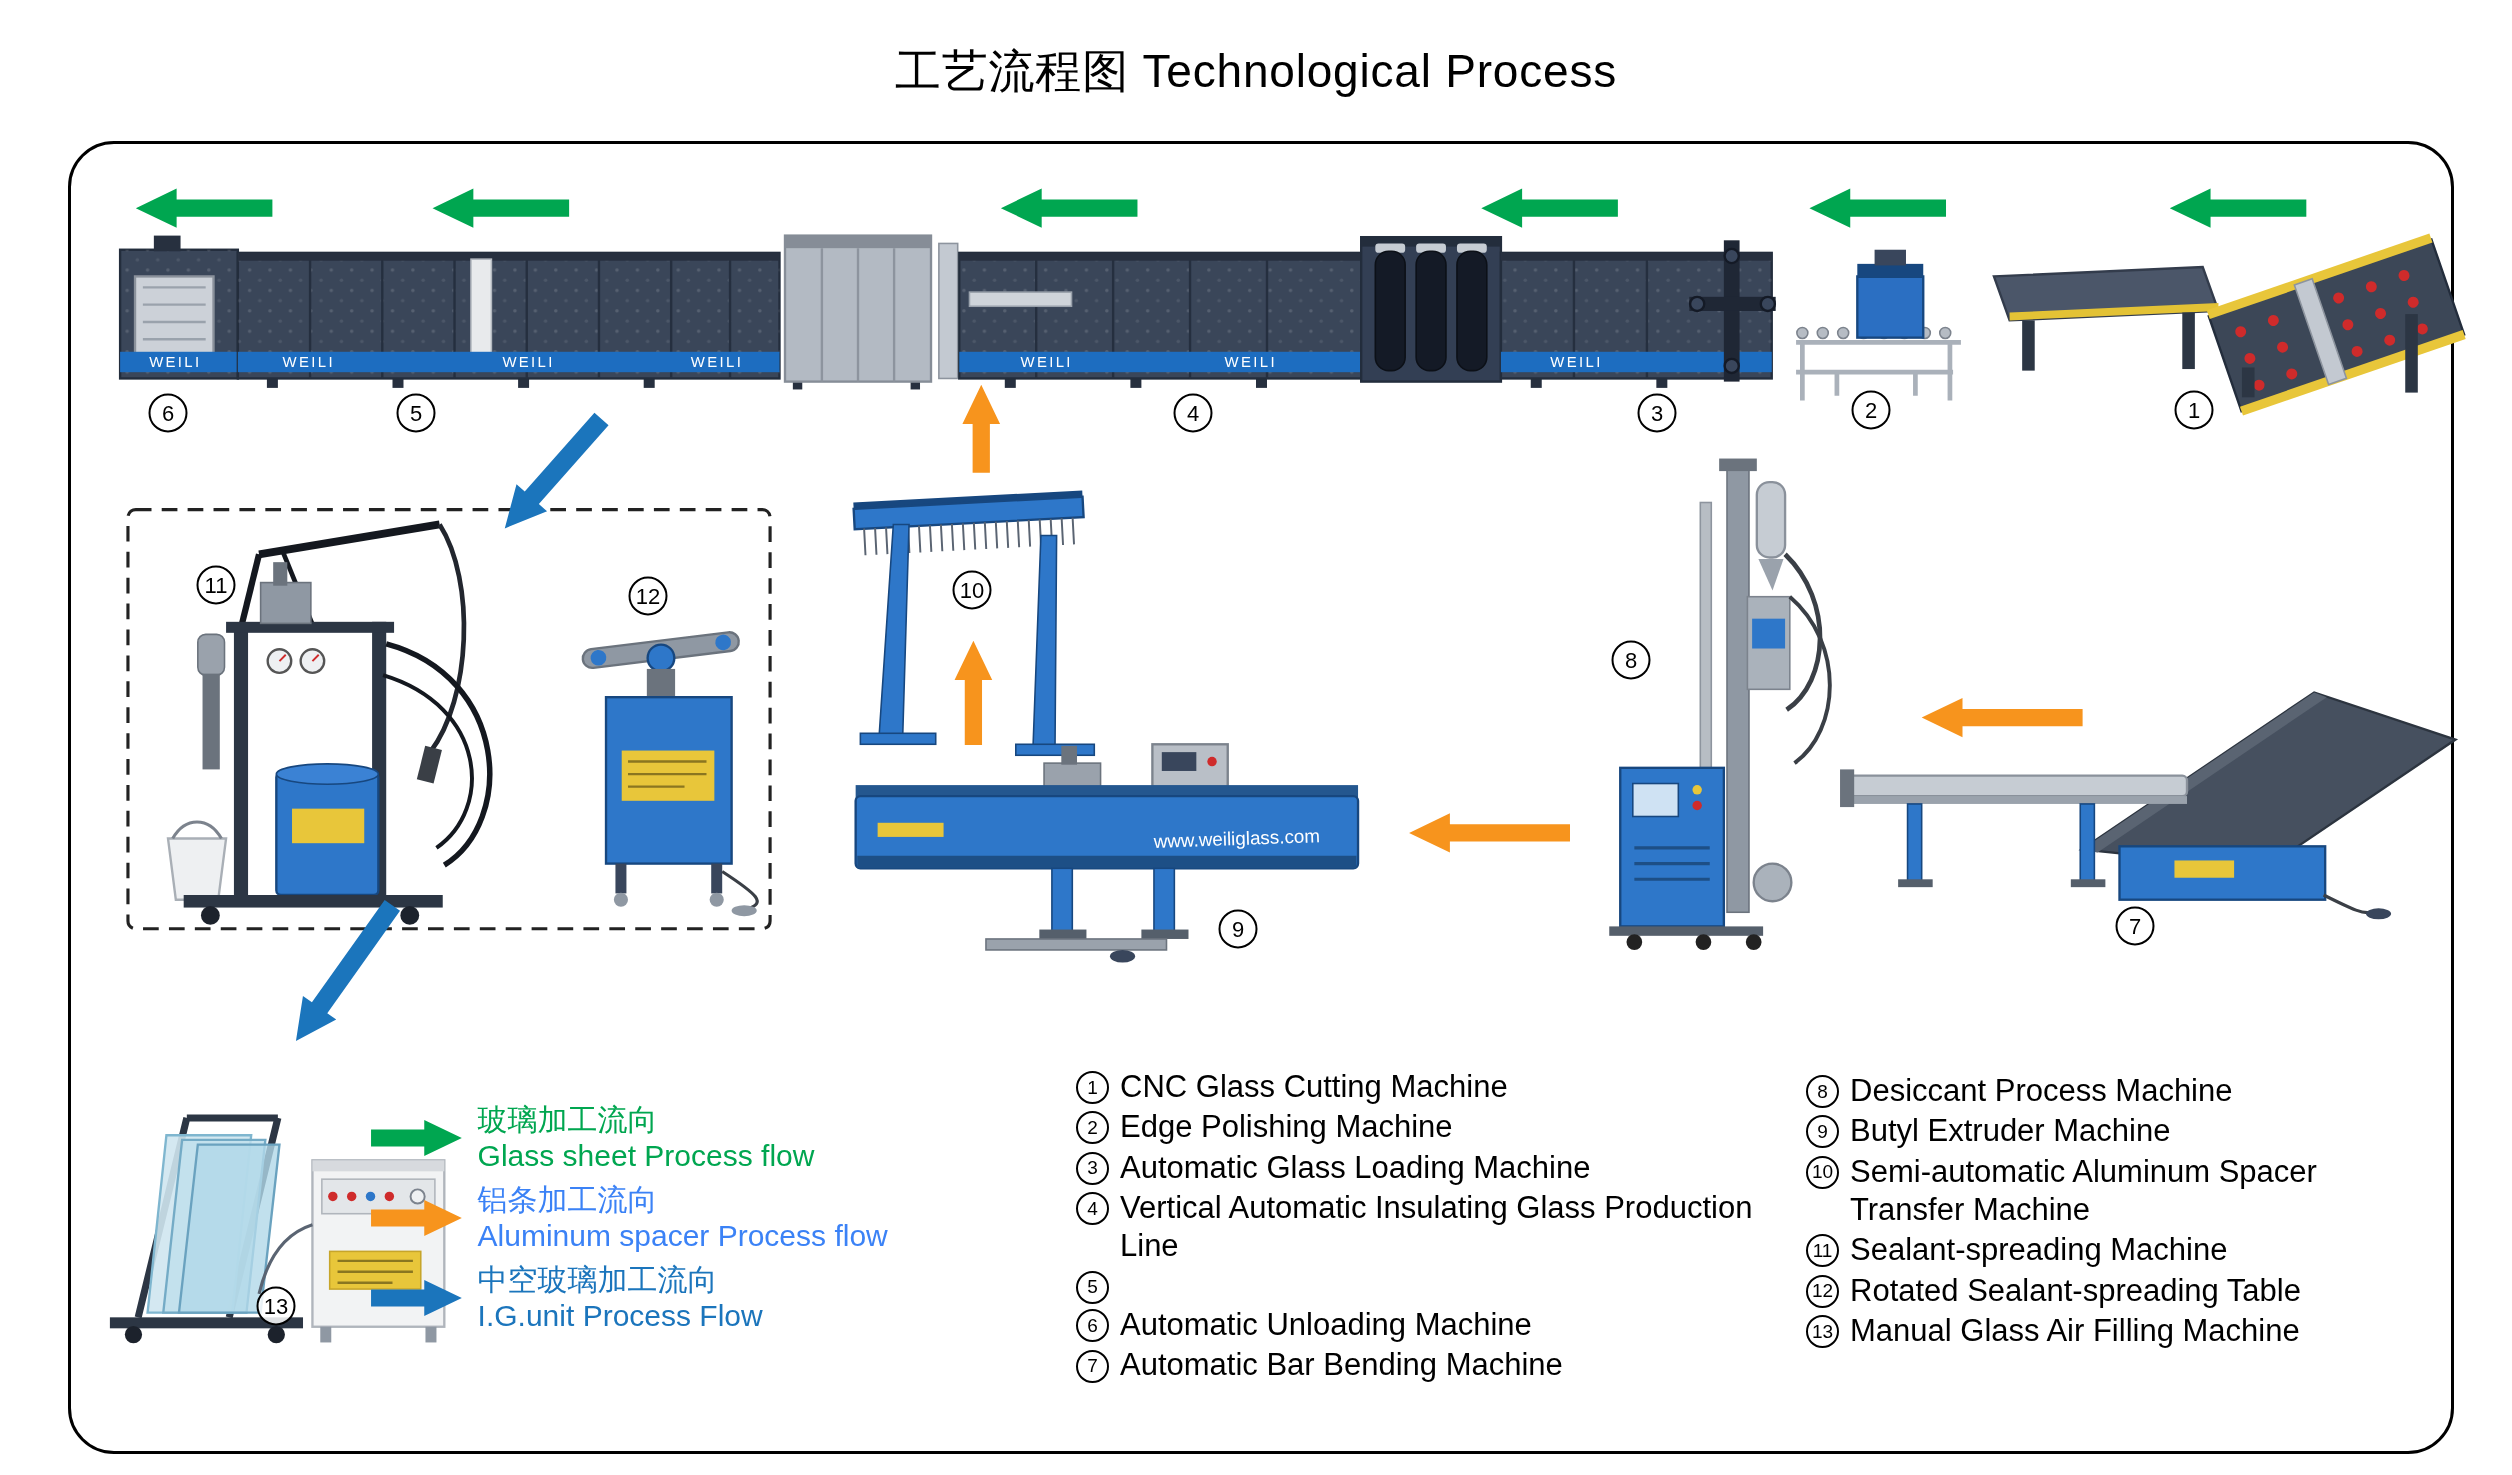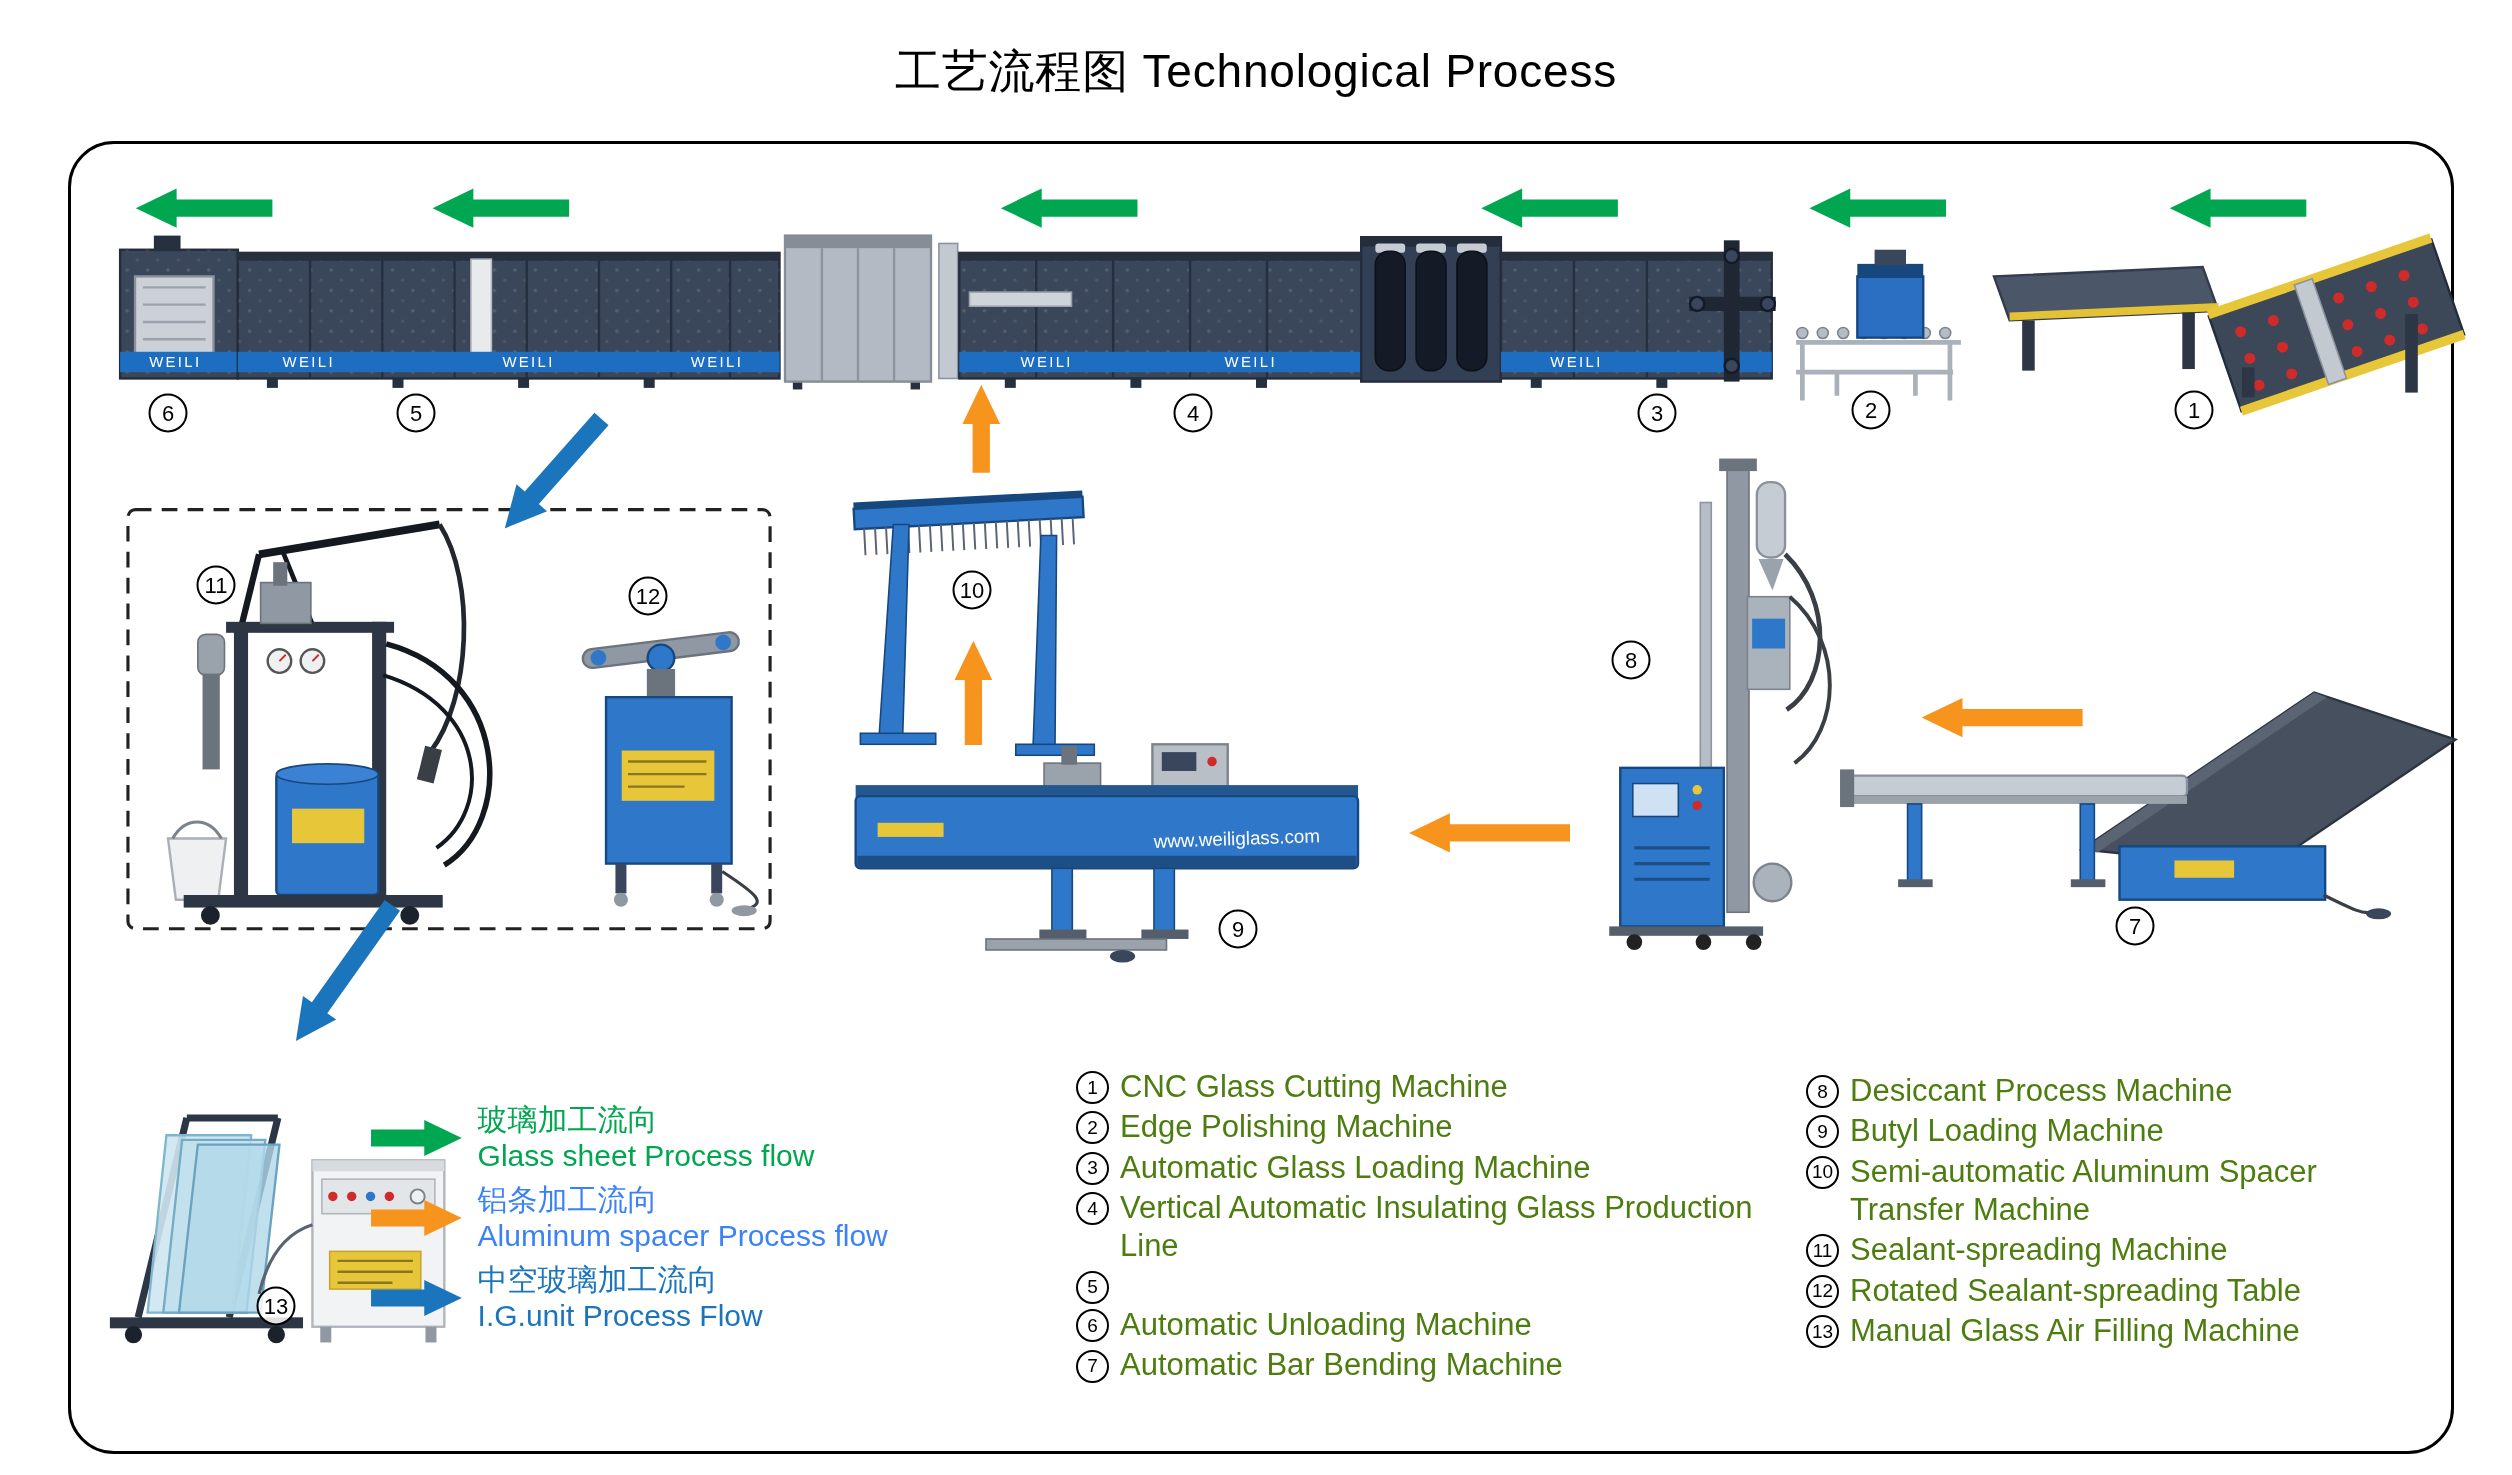--- a/index.html
+++ b/index.html
@@ -26,21 +26,21 @@
   .legend-text{margin-left:12.6px;font-size:30px;line-height:36px;}
   .legend-text.green{color:#00A650;}
   .legend-text.orange{color:#3b82f6;}
   .legend-text.blue{color:#1B75BC;}
   .mlist{position:absolute;}
   .mitem{display:flex;align-items:flex-start;gap:11px;margin-bottom:2.4px;}
   .mnum{
     flex:0 0 auto;width:29px;height:29px;border:2.4px solid #000;border-radius:50%;
     display:flex;align-items:center;justify-content:center;font-size:19px;margin-top:3.1px;
   }
-  .mlabel{font-size:31px;line-height:38px;color:#4d7c0f;}
+  .mlabel{font-size:31px;line-height:38px;color:#000000;}
   svg text{font-family:"Liberation Sans", sans-serif;}
 </style>
 </head>
 <body>
 
 <div id="title" class="abs">工艺流程图 Technological Process</div>
 <div id="border-frame" class="abs"></div>
 
 <svg id="diagram" class="abs" width="2512" height="1476" viewBox="0 0 3200 1880">
   <defs>
@@ -452,21 +452,21 @@
   </div>
 </div>
 
 <div class="mlist" style="left:1806px;top:1072px;width:565px">
   <div class="mitem">
     <span class="mnum">8</span>
     <span class="mlabel" style="max-width:507px">Desiccant Process Machine</span>
   </div>
   <div class="mitem">
     <span class="mnum">9</span>
-    <span class="mlabel" style="max-width:507px">Butyl Loading Machine</span>
+    <span class="mlabel" style="max-width:507px">Butyl Extruder Machine</span>
   </div>
   <div class="mitem">
     <span class="mnum">10</span>
     <span class="mlabel" style="max-width:507px">Semi-automatic Aluminum Spacer Transfer Machine</span>
   </div>
   <div class="mitem">
     <span class="mnum">11</span>
     <span class="mlabel" style="max-width:507px">Sealant-spreading Machine</span>
   </div>
   <div class="mitem">

